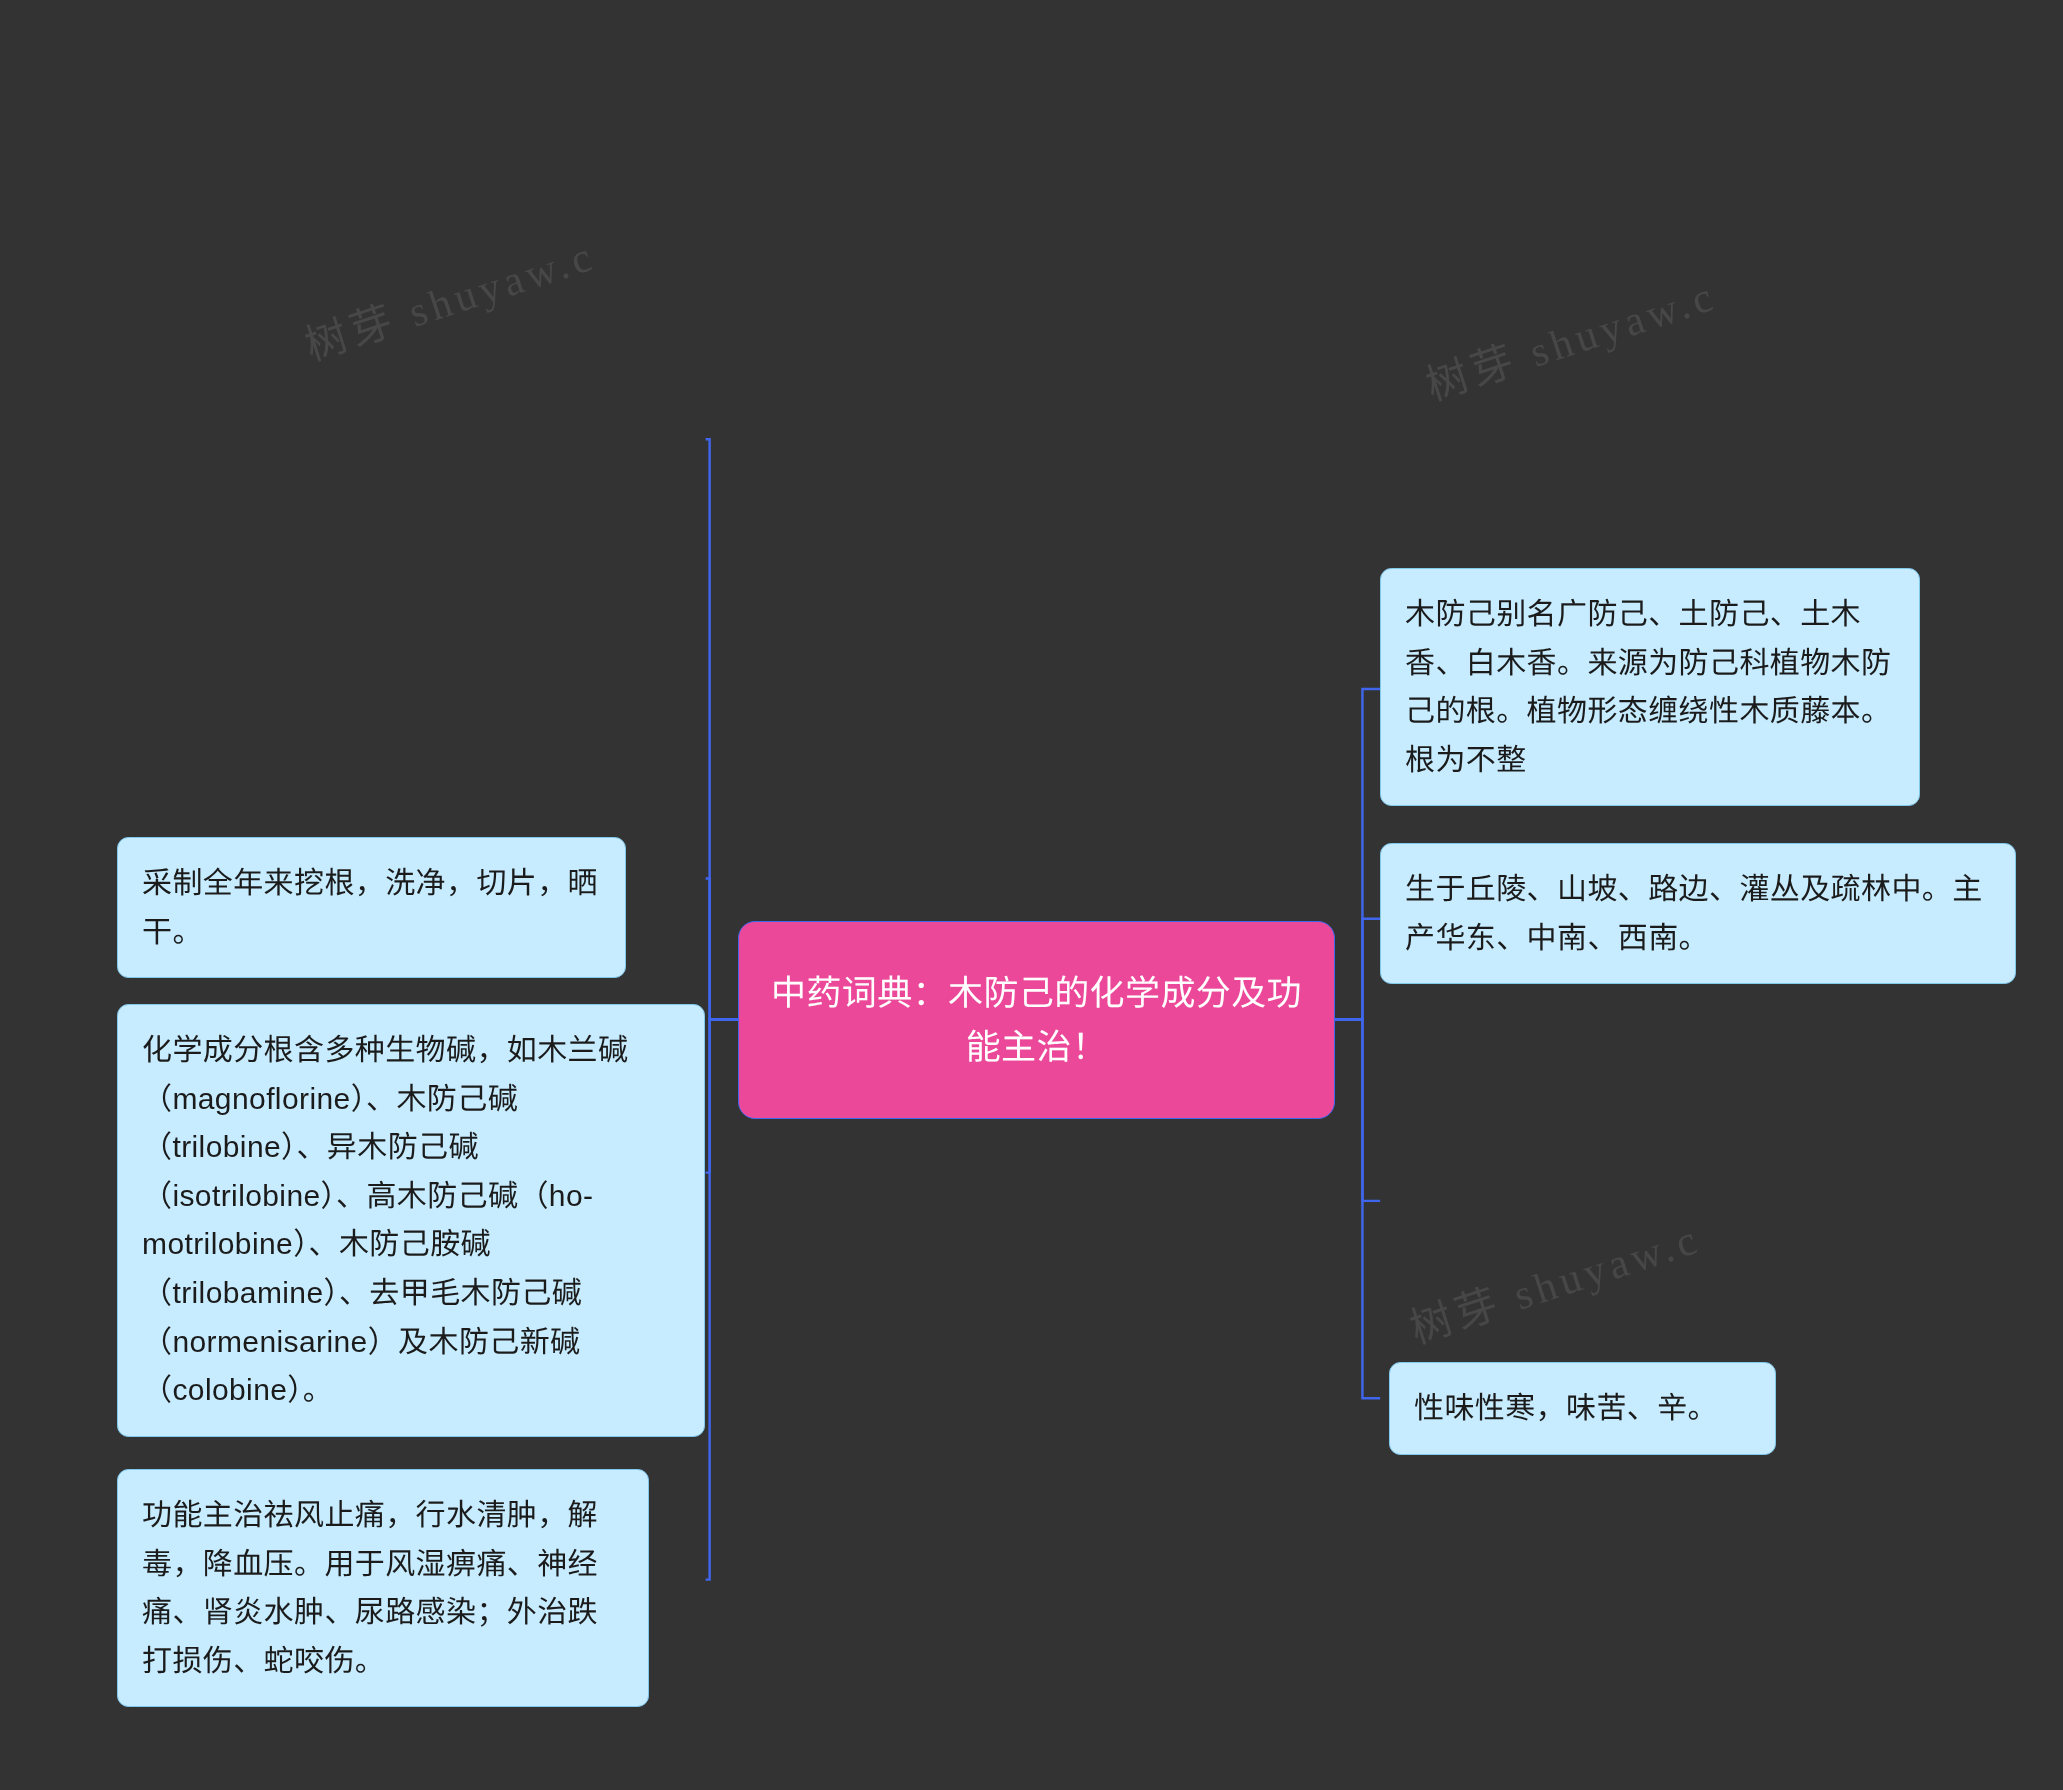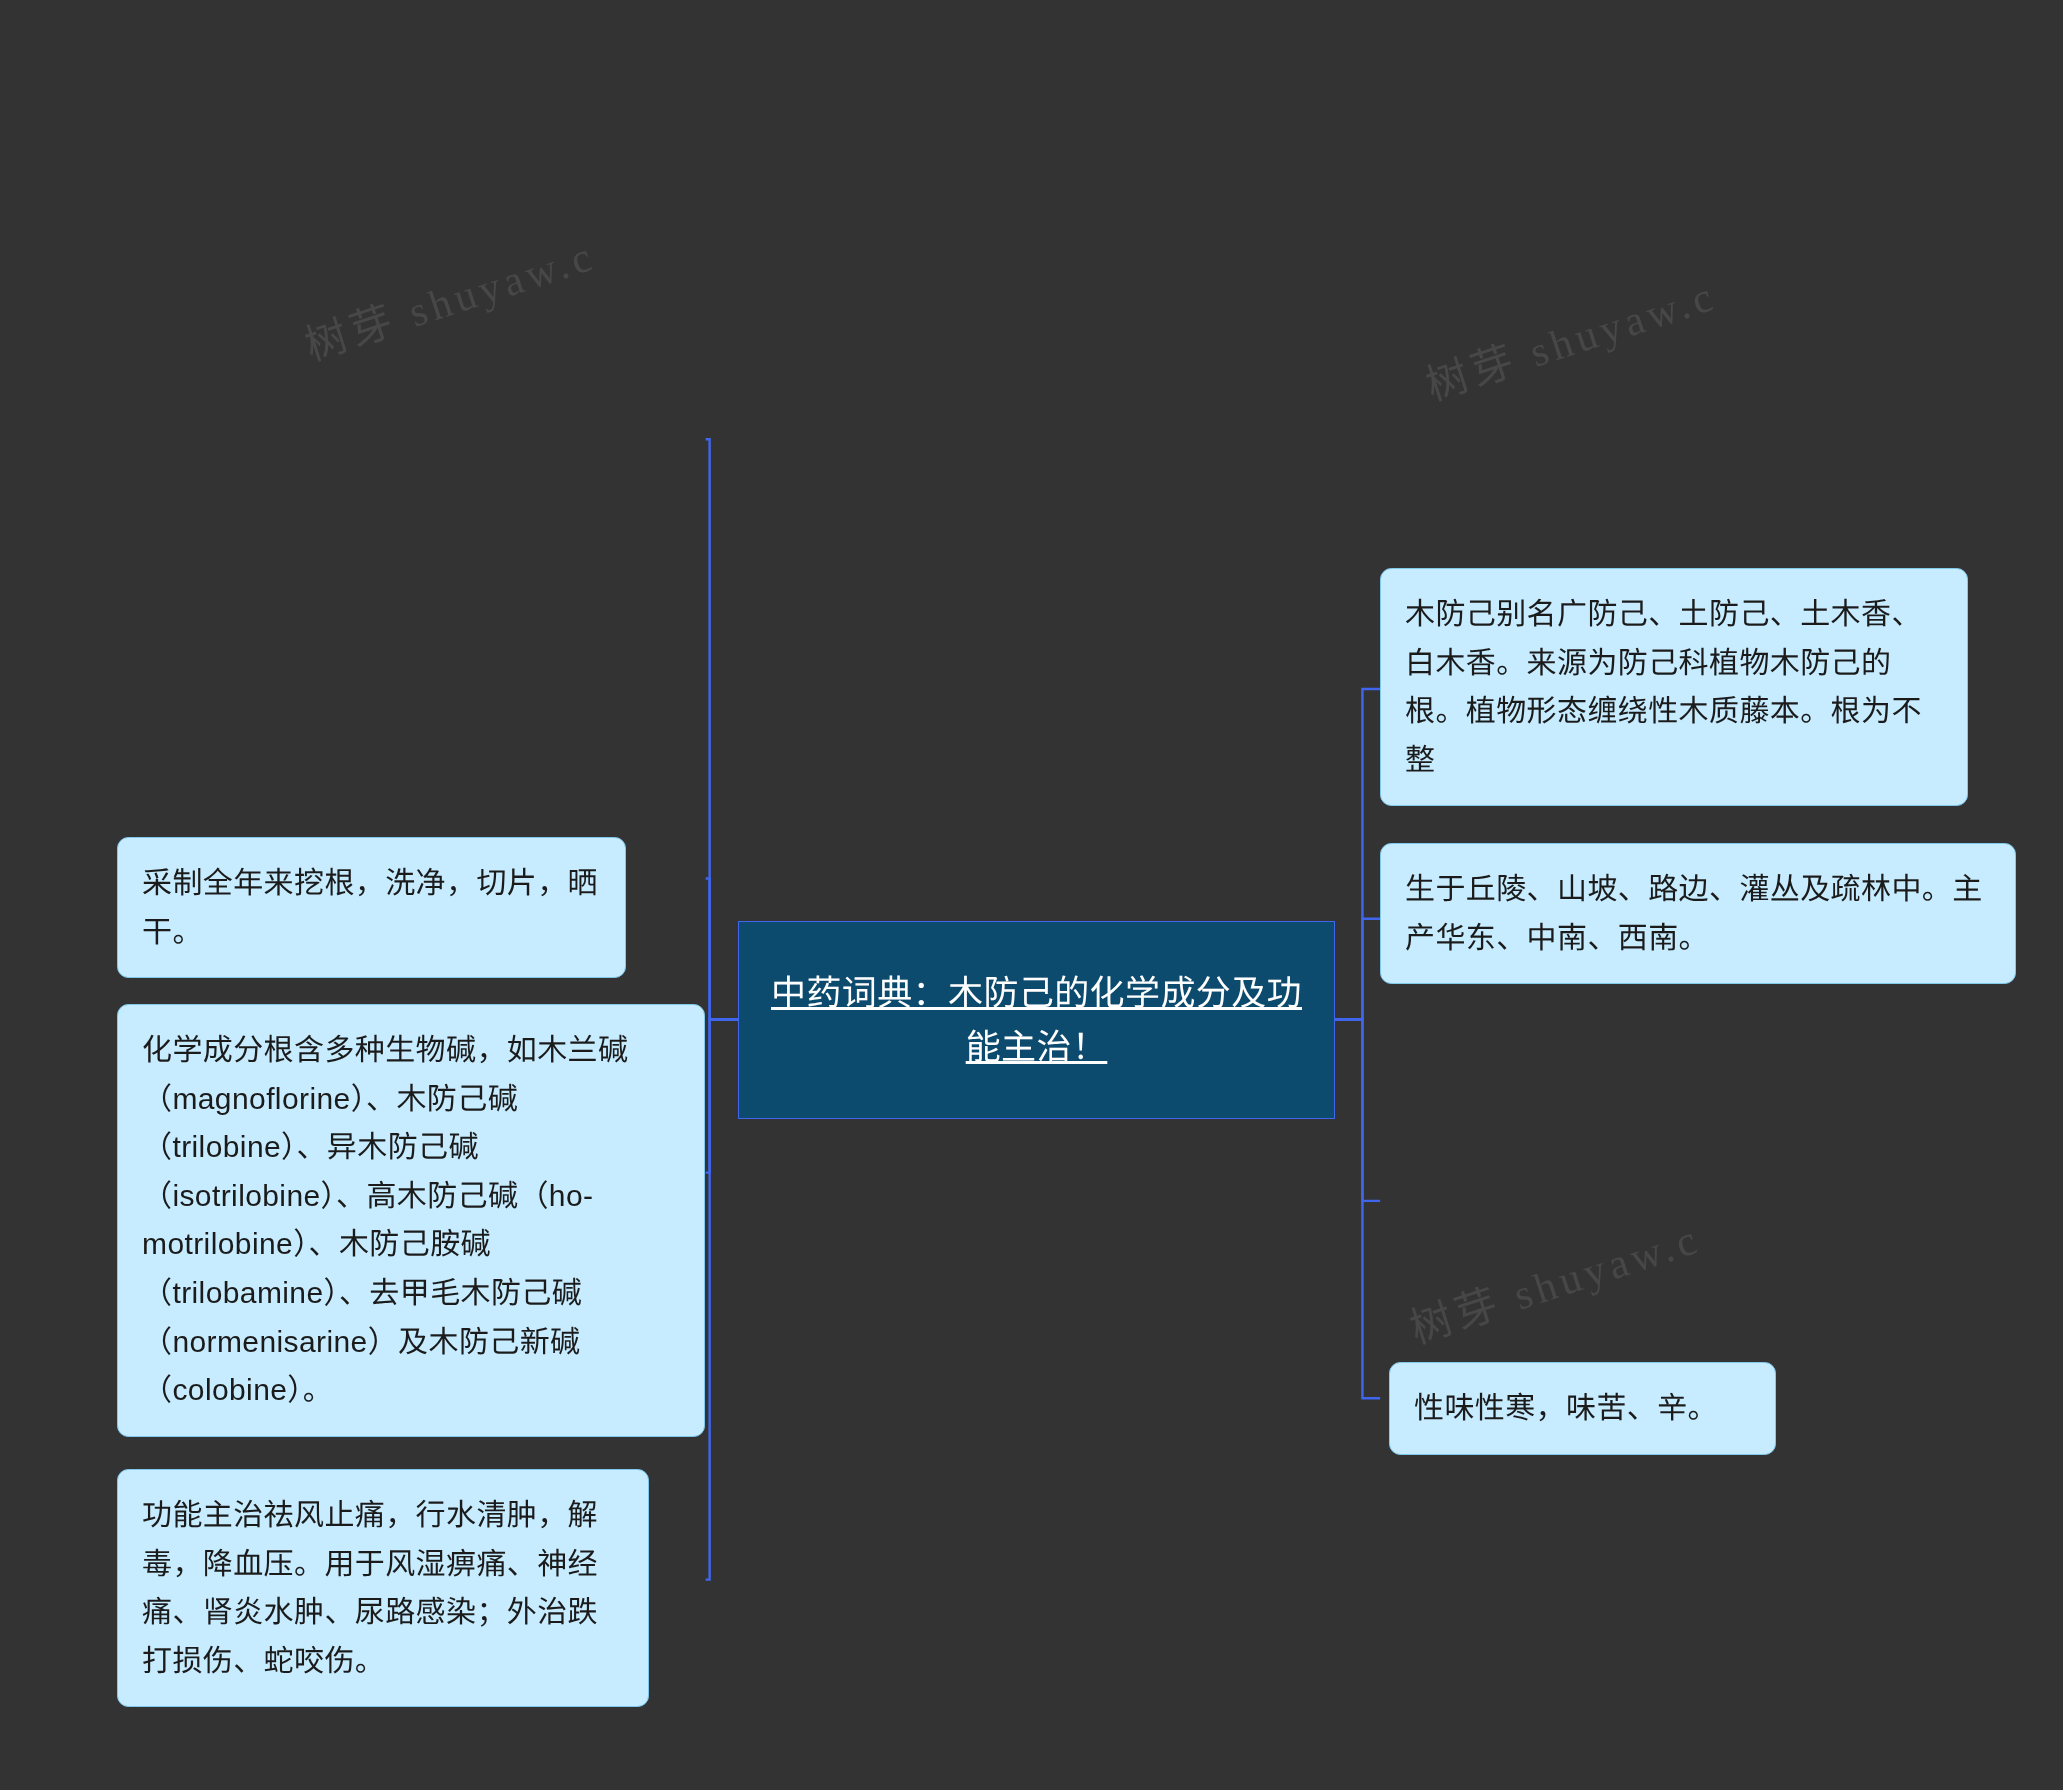--- a/index.html
+++ b/index.html
@@ -40,32 +40,31 @@
     line-height: 1.62;
     letter-spacing: 0.4px;
     color: #1b1b1b;
     background: #c7ecff;
     border: 1.6px solid #7fc9ef;
     white-space: pre-wrap;
     word-break: break-word;
   }
 
   .node.root {
-    background: #0c4a6e;
+    background: #ec4899;
     border: 1.6px solid #3f66ec;
     color: #ffffff;
     font-size: 35px;
     line-height: 1.55;
     text-align: center;
     padding: 24px 27px;
-    border-radius: 0;
+    border-radius: 17px;
     display: flex;
     align-items: center;
     justify-content: center;
-    text-decoration: underline;
   }
 
   
   .watermark {
     position: absolute;
     color: rgba(255,255,255,0.10);
     font-size: 42px;
     letter-spacing: 4.8px;
     transform: rotate(-18deg);
     pointer-events: none;
@@ -100,21 +99,21 @@
     <span>中药词典：木防己的化学成分及功能主治！</span>
   </div>
 
 
   <div class="node" style="left:117px; top:837px; width:509px;">采制全年来挖根，洗净，切片，晒干。</div>
 
   <div class="node" style="left:117px; top:1004px; width:588px;">化学成分根含多种生物碱，如木兰碱（magnoflorine）、木防己碱（trilobine）、异木防己碱（isotrilobine）、高木防己碱（ho-motrilobine）、木防己胺碱（trilobamine）、去甲毛木防己碱（normenisarine）及木防己新碱（colobine）。</div>
 
   <div class="node" style="left:117px; top:1469px; width:532px;">功能主治祛风止痛，行水清肿，解毒，降血压。用于风湿痹痛、神经痛、肾炎水肿、尿路感染；外治跌打损伤、蛇咬伤。</div>
 
-  <div class="node" style="left:1380px; top:568px; width:588px;">木防己别名广防己、土防己、土木香、白木香。来源为防己科植物木防己的根。植物形态缠绕性木质藤本。根为不整</div>
+  <div class="node" style="left:1380px; top:568px; width:540px;">木防己别名广防己、土防己、土木香、白木香。来源为防己科植物木防己的根。植物形态缠绕性木质藤本。根为不整</div>
 
   <div class="node" style="left:1380px; top:843px; width:636px;">生于丘陵、山坡、路边、灌丛及疏林中。主产华东、中南、西南。</div>
 
 
   <div class="node" style="left:1380px; top:1362px; width:387px;margin-left:9px;">性味性寒，味苦、辛。</div>
 
 </div>
 
 
 </body></html>

